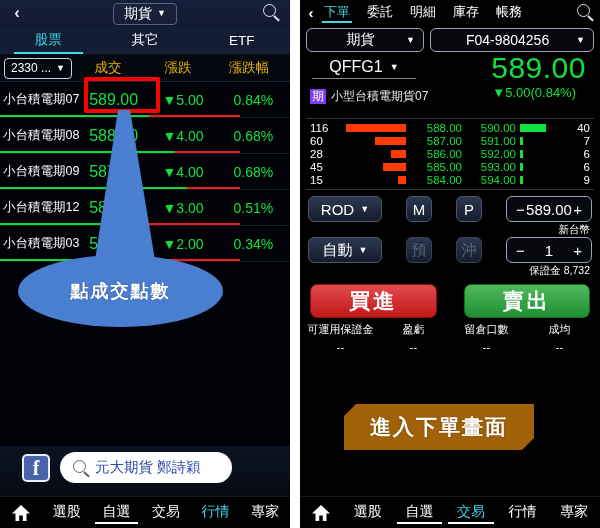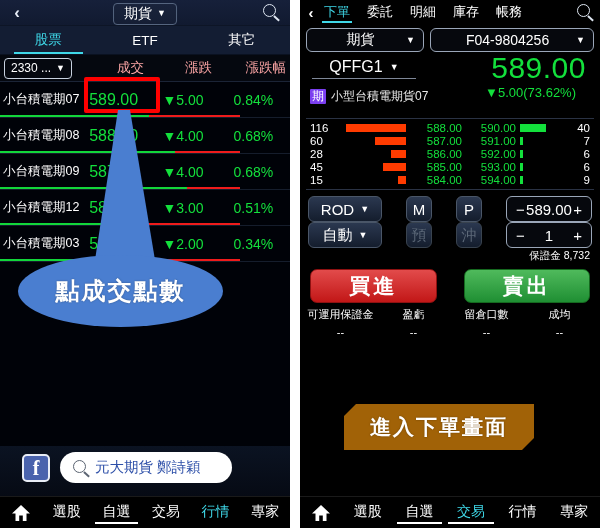--- a/index.html
+++ b/index.html
@@ -71,21 +71,21 @@
     position: relative; height: 27px; width: 100%;
     background: #05080f; display: flex; align-items: center;
     border-bottom: 1px solid #1b2436;
   }
   .sym-pill {
     margin-left: 4px; width: 68px; height: 21px;
     border: 1px solid #c8d2e0; border-radius: 4px;
     color: #ffffff; font-size: 12px;
     display: flex; align-items: center; justify-content: center; gap: 5px;
   }
-  .colh { color: #fca5a5; font-size: 13.5px; text-align: right; font-family: Liberation Mono, monospace; }
+  .colh { color: #eab308; font-size: 13.5px; text-align: center; font-family: Liberation Mono, monospace; }
   .colh.c1 { width: 72px; }
   .colh.c2 { width: 68px; }
   .colh.c3 { width: 74px; }
 
   
   .quote-row {
     position: relative; height: 36px; width: 100%;
     display: flex; align-items: center;
     background: #000208;
     border-bottom: 1px solid #151d2c;
@@ -113,21 +113,21 @@
   
   .arrow-wrap { position: absolute; left: 0; top: 110px; width: 290px; height: 200px; pointer-events: none; }
   .bubble {
     position: absolute; left: 18px; top: 255px;
     width: 205px; height: 72px; border-radius: 50%;
     background: #4a7ed0;
     display: flex; align-items: center; justify-content: center;
   }
   .bubble span {
     font-family: Liberation Mono, monospace;
-    color: #ffffff; font-size: 24px; letter-spacing: 2px; font-weight: 700;
+    color: #ffffff; font-size: 18px; letter-spacing: 2px; font-weight: 700;
     text-shadow: 0 0 2px rgba(0,0,0,.35);
   }
 
   
   .l-banner {
     position: absolute; left: 0; bottom: 32px; width: 290px; height: 50px;
     background: linear-gradient(180deg,#0b1322 0%, #060a14 100%);
   }
   .fb-btn {
     position: absolute; left: 22px; top: 8px; width: 28px; height: 28px;
@@ -318,24 +318,24 @@
             <b></b>
           </span>
       </div>
     </div>
 
     <div class="l-tabs">
       <div class="l-tab active">
           <span>股票</span>
         </div>
       <div class="l-tab">
+          <span>其它</span>
+        </div>
+      <div class="l-tab">
           <span>ETF</span>
-        </div>
-      <div class="l-tab">
-          <span>其它</span>
         </div>
     </div>
 
     <div class="l-colhead">
       <div class="sym-pill">
         <span>2330 ...</span>
         <span class="caret-d">▼</span>
       </div>
       <div class="colh c1">成交</div>
       <div class="colh c2">漲跌</div>
@@ -459,21 +459,21 @@
         <span class="caret-d">▼</span>
       </div>
     </div>
 
     <div class="r-priceblock">
       <div class="qffg">
         <span>QFFG1</span>
         <span class="caret-d">▼</span>
       </div>
       <div class="big-price">589.00</div>
-      <div class="sub-chg">▼5.00(73.62%)</div>
+      <div class="sub-chg">▼5.00(0.84%)</div>
       <div class="name-row">
         <span class="badge-q">期</span>
         <span class="nm">小型台積電期貨07</span>
       </div>
     </div>
 
     <div class="book" id="book-rows">
         <div class="book-row">
           <div class="bk-qty-l">116</div>
           <div class="bk-bar-l">
@@ -542,20 +542,21 @@
         <span class="caret-d">▼</span>
       </div>
       <div class="btn-sq">M</div>
       <div class="btn-sq">P</div>
       <div class="stepper">
         <span>−</span>
         <span class="val">589.00</span>
         <span>+</span>
       </div>
     </div>
+    <div class="tiny-right">新台幣</div>
 
     <div class="ctl-row" style="padding-top:0">
       <div class="btn-d auto">
         <span>自動</span>
         <span class="caret-d">▼</span>
       </div>
       <div class="btn-sq dim">預</div>
       <div class="btn-sq dim">沖</div>
       <div class="stepper">
         <span>−</span>

